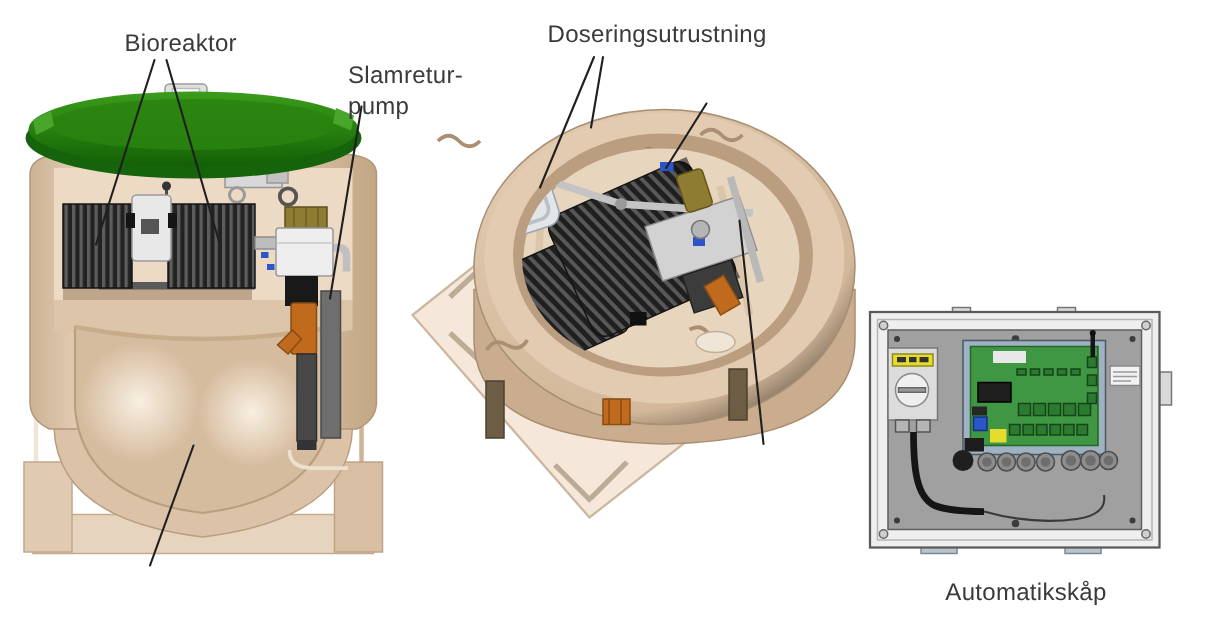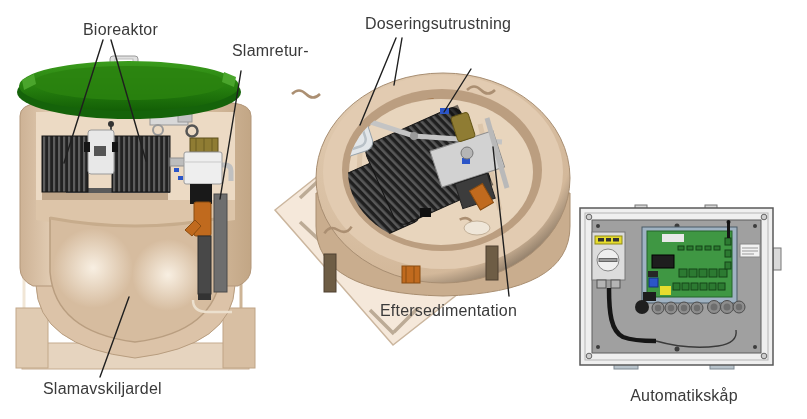--- a/index.html
+++ b/index.html
@@ -339,18 +339,17 @@
     <line class="leader" x1="396" y1="38" x2="360" y2="125"></line>
     <line class="leader" x1="402" y1="38" x2="394" y2="85"></line>
     <line class="leader" x1="471" y1="69" x2="444" y2="112"></line>
     <line class="leader" x1="509" y1="296" x2="493" y2="147"></line>
     <line class="leader" x1="100" y1="377" x2="129" y2="297"></line>
   </svg>
 
   <div class="lbl" style="left:83px;top:19px">Bioreaktor</div>
   <div class="lbl" style="left:232px;top:40px">
     <div>Slamretur-</div>
+    <div>pump</div>
   </div>
   <div class="lbl" style="left:365px;top:13px">Doseringsutrustning</div>
-  <div class="lbl" style="left:380px;top:300px">Eftersedimentation</div>
-  <div class="lbl" style="left:43px;top:378px">Slamavskiljardel</div>
   <div class="lbl center" style="left:578px;top:385px;width:212px">Automatikskåp</div>
 </div>
 
 </body></html>

